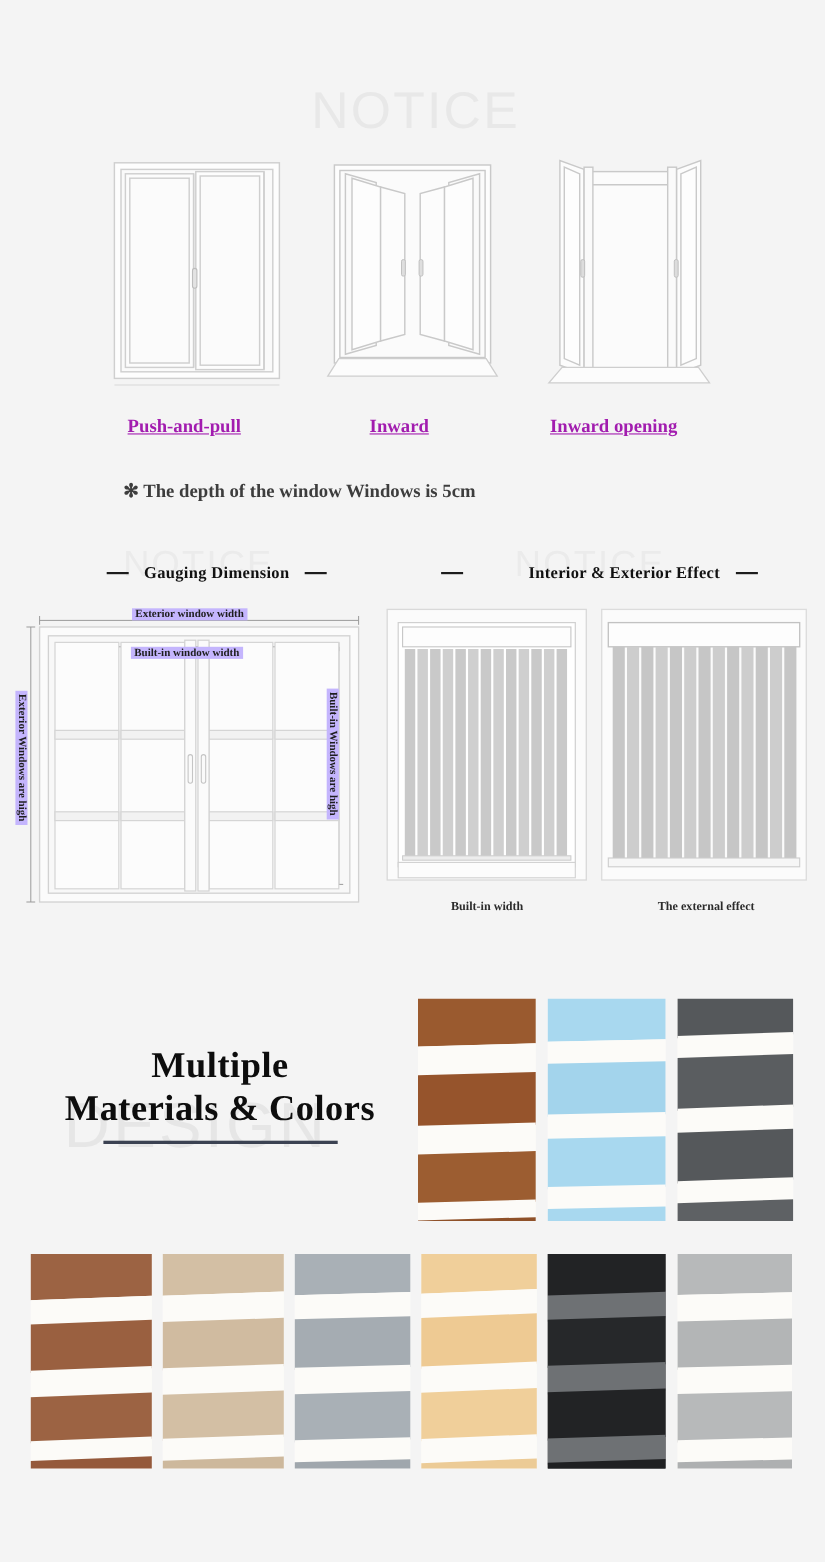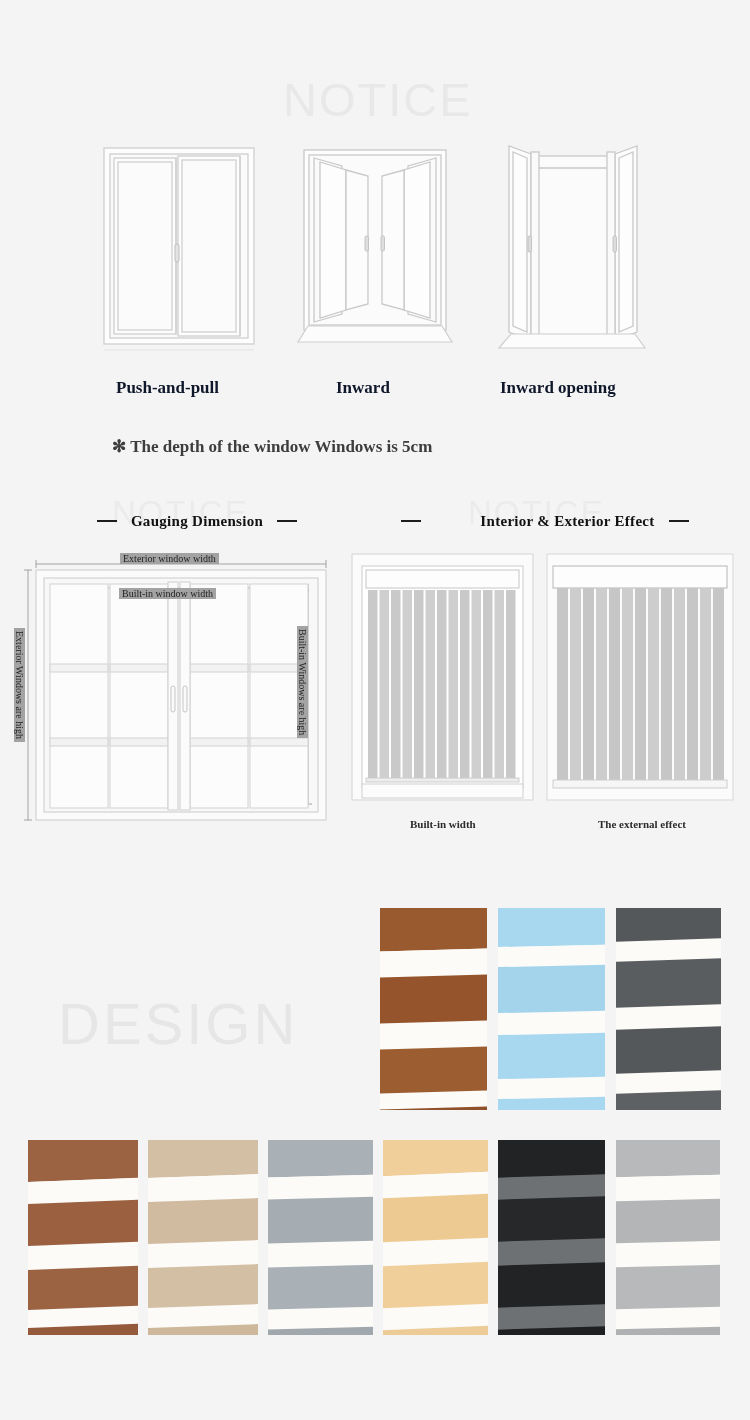--- a/index.html
+++ b/index.html
@@ -58,23 +58,24 @@
     color: #e8e8e8;
   }
 
   
   .win-row { position: absolute; left: 0; top: 136px; width: 750px; height: 232px; }
   .win-cell { position: absolute; top: 0; height: 232px; }
   .cap-row { position: absolute; left: 0; top: 378px; width: 750px; height: 30px; }
   .cap {
     position: absolute;
     font-size: 17px;
-    color: #0f172a;
+    color: #a21caf;
     font-weight: bold;
     white-space: nowrap;
+    text-decoration: underline;
   }
   .note {
     position: absolute;
     left: 112px; top: 436px;
     font-size: 17px;
     font-weight: bold;
     color: #3d3d3d;
     white-space: nowrap;
   }
 
@@ -85,24 +86,24 @@
 
   #head-effect { left: 380px; top: 506px; width: 330px; height: 30px; }
   #head-effect .title { font-size: 15px; margin-left: 45px; }
   #wm-notice-3 { left: 468px; top: 494px; font-size: 33px; color: #ebebeb; }
 
   
   #gauge-wrap { position: absolute; left: 14px; top: 548px; width: 330px; height: 290px; }
   .dim-label {
     position: absolute;
     font-size: 10px;
-    font-weight: normal;
+    font-weight: bold;
     color: #1e1e1e;
     white-space: nowrap;
-    background: #a3a3a3;
+    background: #c4b5fd;
     padding: 0 3px;
   }
   .dim-label.vert {
     writing-mode: vertical-rl;
     padding: 3px 0;
   }
 
   
   #effect-wrap { position: absolute; left: 350px; top: 552px; width: 390px; height: 290px; }
   .eff-cap {
@@ -352,20 +353,25 @@
       </g>
       <rect x="8" y="228" width="174" height="8" fill="#f6f6f6" stroke="#cdcdcd" stroke-width="1"></rect>
     </svg>
   </div>
 
   <span class="eff-cap" style="left:410px;">Built-in width</span>
   <span class="eff-cap" style="left:598px;">The external effect</span>
 
   <div class="watermark" id="wm-design">DESIGN</div>
 
+  <div id="mmc">
+    <div class="l1">Multiple</div>
+    <div class="l2">Materials &amp; Colors</div>
+    <div class="rule"></div>
+  </div>
 
   <div class="swatch" style="left:380px; top:908px; width:107px; height:202px;">
     <div class="band" style="top:-4px;  height:46px; background:#9a5a2f; transform:rotate(-1.6deg);"></div>
     <div class="band sheer" style="top:42px; height:28px; transform:rotate(-1.6deg);"></div>
     <div class="band" style="top:68px; height:48px; background:#96542c; transform:rotate(-1.6deg);"></div>
     <div class="band sheer" style="top:114px;height:28px; transform:rotate(-1.6deg);"></div>
     <div class="band" style="top:140px;height:46px; background:#9c5d31; transform:rotate(-1.6deg);"></div>
     <div class="band sheer" style="top:184px;height:22px; transform:rotate(-1.6deg);"></div>
     <div class="band" style="top:200px;height:22px; background:#8f5129; transform:rotate(-1.6deg);"></div>
   </div>

